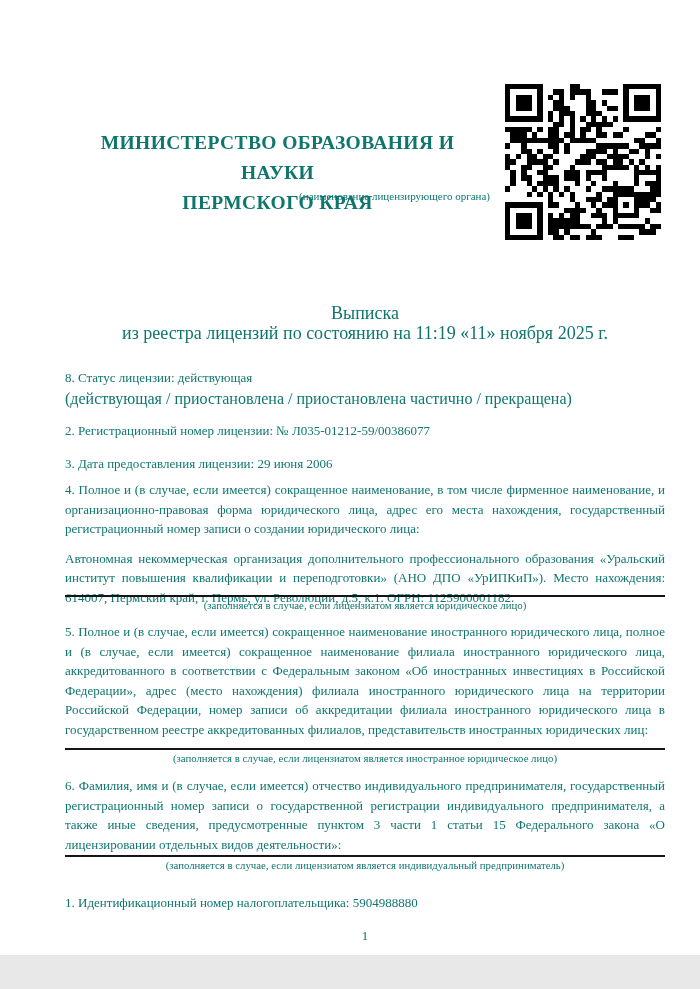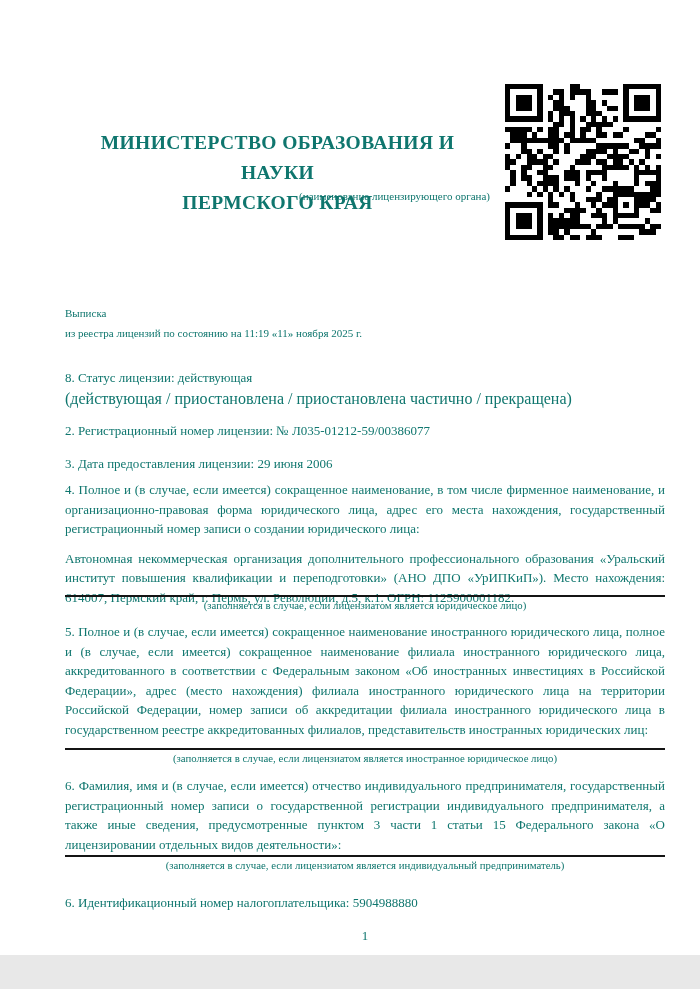--- a/index.html
+++ b/index.html
@@ -36,21 +36,22 @@
   .qr {
     top: 84px;
     left: 505px;
     width: 156px;
     height: 156px;
   }
   .qr svg { display: block; width: 156px; height: 156px; }
 
   .doc-title {
     top: 303px;
-    font-size: 11px;
+    text-align: center;
+    font-size: 18px;
     line-height: 20px;
   }
 
   .line-item {
     font-size: 13px;
     line-height: 19px;
   }
   .para {
     font-size: 13px;
     line-height: 19.5px;
@@ -559,17 +560,17 @@
   </div>
   <div class="abs col rule pos-rule2"></div>
   <div class="abs col rule-caption pos-cap2">(заполняется в случае, если лицензиатом является иностранное юридическое лицо)</div>
 
   <div class="abs col para pos-item6">
     <p>6. Фамилия, имя и (в случае, если имеется) отчество индивидуального предпринимателя, государственный регистрационный номер записи о государственной регистрации индивидуального предпринимателя, а также иные сведения, предусмотренные пунктом 3 части 1 статьи 15 Федерального закона «О лицензировании отдельных видов деятельности»:</p>
   </div>
   <div class="abs col rule pos-rule3"></div>
   <div class="abs col rule-caption pos-cap3">(заполняется в случае, если лицензиатом является индивидуальный предприниматель)</div>
 
-  <div class="abs col line-item pos-item7">6. Идентификационный номер налогоплательщика: 5904988880</div>
+  <div class="abs col line-item pos-item7">1. Идентификационный номер налогоплательщика: 5904988880</div>
 
   <div class="abs col page-number">1</div>
 
 </div>
 
 </body></html>

